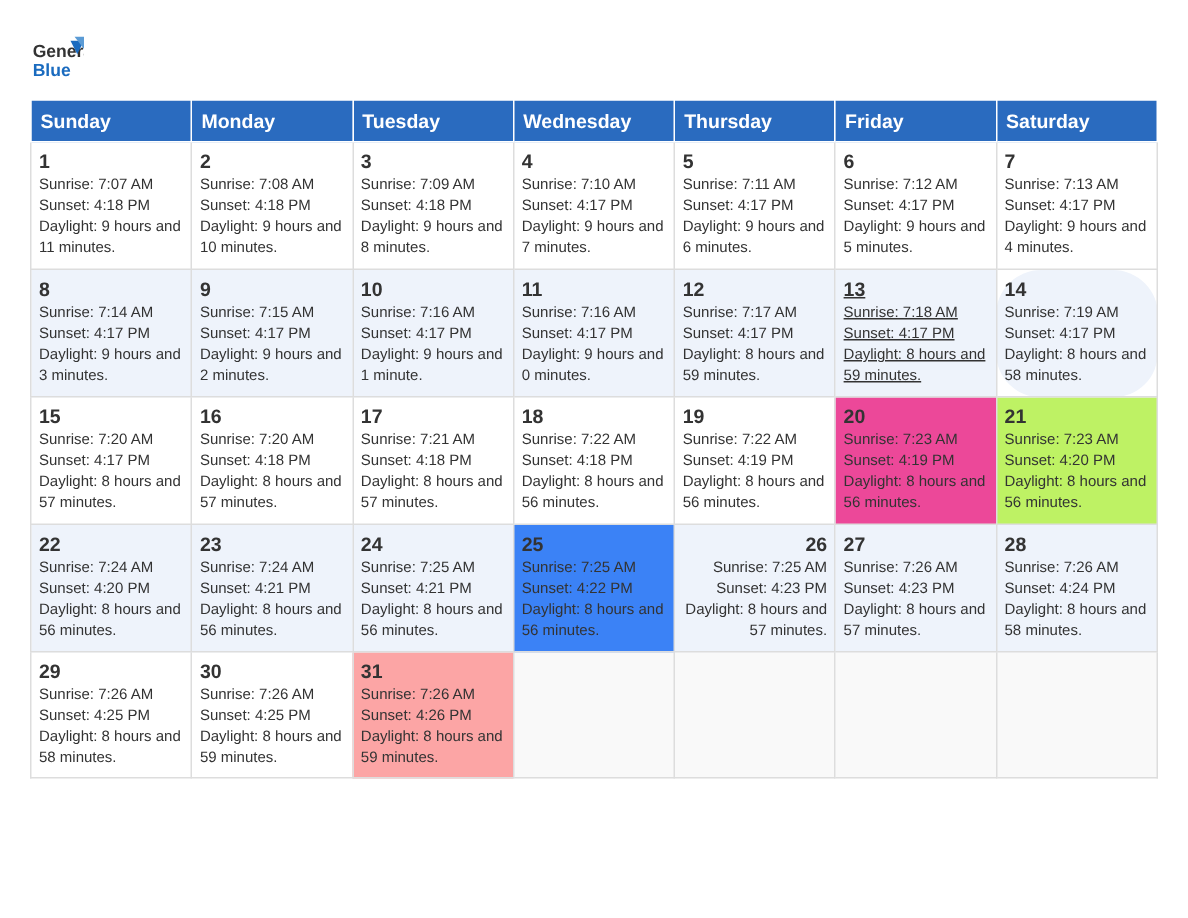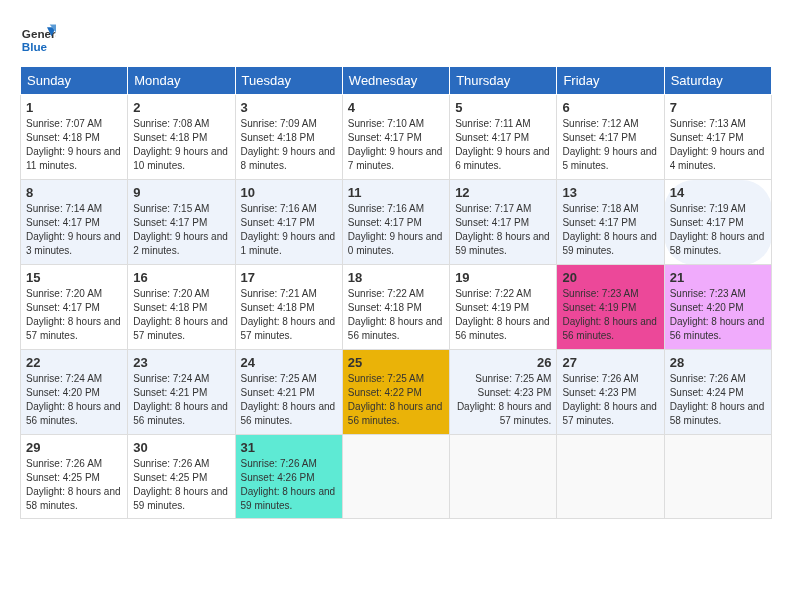--- a/index.html
+++ b/index.html
@@ -41,21 +41,21 @@
       width: 100%;
       border-collapse: collapse;
       table-layout: fixed;
     }
     .calendar-table th {
       background-color: #2a6bbf;
       color: #fff;
       text-align: left;
       padding: 6px 6px;
       font-size: 13px;
-      font-weight: normal;
+      font-weight: bold;
       border: 1px solid #fff;
     }
     .calendar-table td {
       vertical-align: top;
       padding: 5px 5px;
       font-size: 10.5px;
       color: #333;
       border: 1px solid #ddd;
       height: 85px;
     }
@@ -158,21 +158,21 @@
           <div class="day-info">Sunrise: 7:16 AM<br>Sunset: 4:17 PM<br>Daylight: 9 hours and 1 minute.</div>
         </td>
         <td style="background-color: rgb(238, 243, 251);">
           <span class="day-number">11</span>
           <div class="day-info">Sunrise: 7:16 AM<br>Sunset: 4:17 PM<br>Daylight: 9 hours and 0 minutes.</div>
         </td>
         <td style="background-color: rgb(238, 243, 251); margin-top: 42px;">
           <span class="day-number">12</span>
           <div class="day-info">Sunrise: 7:17 AM<br>Sunset: 4:17 PM<br>Daylight: 8 hours and 59 minutes.</div>
         </td>
-        <td style="background-color: rgb(238, 243, 251);">
+        <td style="background-color: rgb(238, 243, 251); text-decoration: underline;">
           <span class="day-number">13</span>
           <div class="day-info">Sunrise: 7:18 AM<br>Sunset: 4:17 PM<br>Daylight: 8 hours and 59 minutes.</div>
         </td>
         <td style="background-color: rgb(238, 243, 251); border-radius: 30px;">
           <span class="day-number">14</span>
           <div class="day-info">Sunrise: 7:19 AM<br>Sunset: 4:17 PM<br>Daylight: 8 hours and 58 minutes.</div>
         </td>
       </tr>
       <tr>
         <td style="background-color: rgb(255, 255, 255);">
@@ -192,39 +192,39 @@
           <div class="day-info">Sunrise: 7:22 AM<br>Sunset: 4:18 PM<br>Daylight: 8 hours and 56 minutes.</div>
         </td>
         <td style="background-color: rgb(255, 255, 255);">
           <span class="day-number">19</span>
           <div class="day-info">Sunrise: 7:22 AM<br>Sunset: 4:19 PM<br>Daylight: 8 hours and 56 minutes.</div>
         </td>
         <td style="background-color: #ec4899; margin-top: 10px;">
           <span class="day-number">20</span>
           <div class="day-info">Sunrise: 7:23 AM<br>Sunset: 4:19 PM<br>Daylight: 8 hours and 56 minutes.</div>
         </td>
-        <td style="background-color: #f0abfc;">
+        <td style="background-color: #bef264;">
           <span class="day-number">21</span>
           <div class="day-info">Sunrise: 7:23 AM<br>Sunset: 4:20 PM<br>Daylight: 8 hours and 56 minutes.</div>
         </td>
       </tr>
       <tr>
         <td style="background-color: rgb(238, 243, 251);">
           <span class="day-number">22</span>
           <div class="day-info">Sunrise: 7:24 AM<br>Sunset: 4:20 PM<br>Daylight: 8 hours and 56 minutes.</div>
         </td>
         <td style="background-color: rgb(238, 243, 251);">
           <span class="day-number">23</span>
           <div class="day-info">Sunrise: 7:24 AM<br>Sunset: 4:21 PM<br>Daylight: 8 hours and 56 minutes.</div>
         </td>
         <td style="background-color: rgb(238, 243, 251);">
           <span class="day-number">24</span>
           <div class="day-info">Sunrise: 7:25 AM<br>Sunset: 4:21 PM<br>Daylight: 8 hours and 56 minutes.</div>
         </td>
-        <td style="background-color: #eab308;">
+        <td style="background-color: #3b82f6;">
           <span class="day-number">25</span>
           <div class="day-info">Sunrise: 7:25 AM<br>Sunset: 4:22 PM<br>Daylight: 8 hours and 56 minutes.</div>
         </td>
         <td style="background-color: rgb(238, 243, 251); text-align: right;">
           <span class="day-number">26</span>
           <div class="day-info">Sunrise: 7:25 AM<br>Sunset: 4:23 PM<br>Daylight: 8 hours and 57 minutes.</div>
         </td>
         <td style="background-color: rgb(238, 243, 251);">
           <span class="day-number">27</span>
           <div class="day-info">Sunrise: 7:26 AM<br>Sunset: 4:23 PM<br>Daylight: 8 hours and 57 minutes.</div>
@@ -236,21 +236,21 @@
       </tr>
       <tr class="last-row">
         <td style="background-color: rgb(255, 255, 255);">
           <span class="day-number">29</span>
           <div class="day-info">Sunrise: 7:26 AM<br>Sunset: 4:25 PM<br>Daylight: 8 hours and 58 minutes.</div>
         </td>
         <td style="background-color: rgb(255, 255, 255); margin-left: 34px;">
           <span class="day-number">30</span>
           <div class="day-info">Sunrise: 7:26 AM<br>Sunset: 4:25 PM<br>Daylight: 8 hours and 59 minutes.</div>
         </td>
-        <td style="background-color: #5eead4;">
+        <td style="background-color: #fca5a5;">
           <span class="day-number">31</span>
           <div class="day-info">Sunrise: 7:26 AM<br>Sunset: 4:26 PM<br>Daylight: 8 hours and 59 minutes.</div>
         </td>
         <td class="empty-cell"></td>
         <td class="empty-cell"></td>
         <td class="empty-cell"></td>
         <td class="empty-cell"></td>
       </tr>
     </tbody>
 </table>

